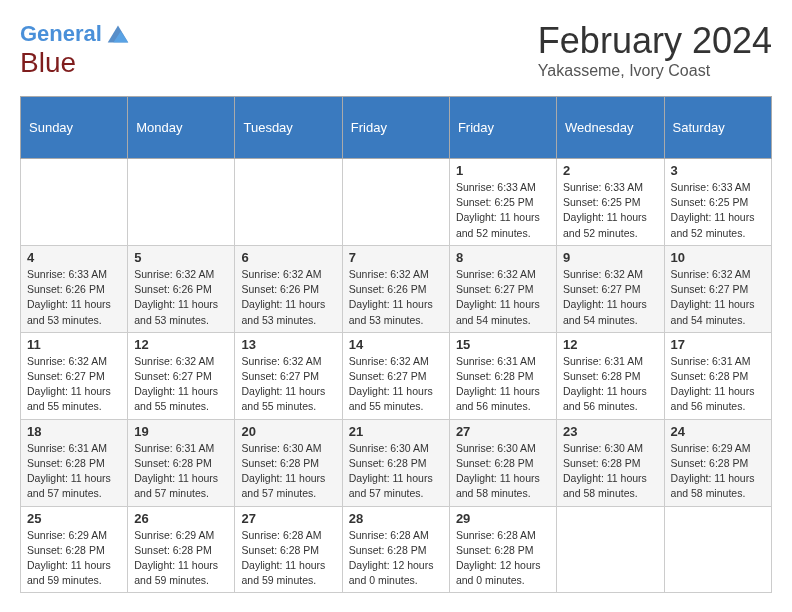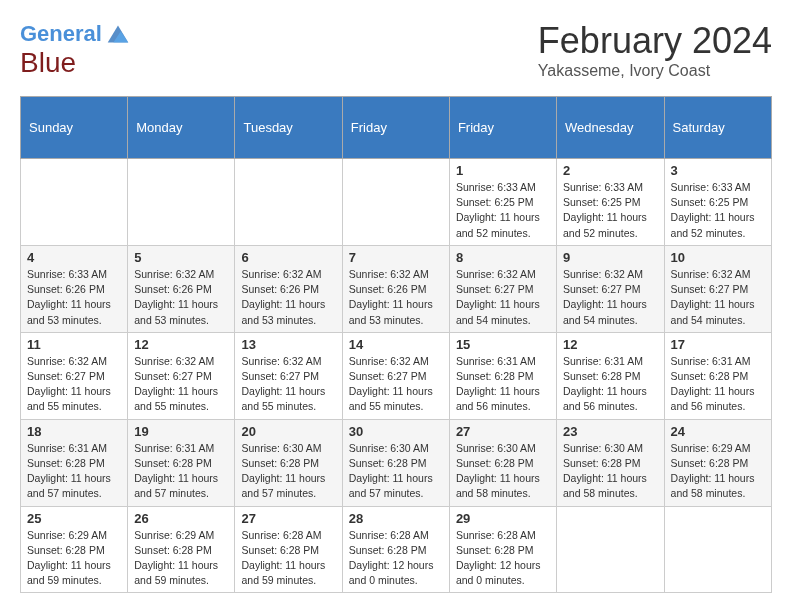--- a/index.html
+++ b/index.html
@@ -209,21 +209,21 @@
         </td>
         <td>
           <span class="day-number">19</span>
           <div class="day-info">Sunrise: 6:31 AM<br>Sunset: 6:28 PM<br>Daylight: 11 hours<br>and 57 minutes.</div>
         </td>
         <td>
           <span class="day-number">20</span>
           <div class="day-info">Sunrise: 6:30 AM<br>Sunset: 6:28 PM<br>Daylight: 11 hours<br>and 57 minutes.</div>
         </td>
         <td>
-          <span class="day-number">30</span>
+          <span class="day-number">21</span>
           <div class="day-info">Sunrise: 6:30 AM<br>Sunset: 6:28 PM<br>Daylight: 11 hours<br>and 57 minutes.</div>
         </td>
         <td>
           <span class="day-number">27</span>
           <div class="day-info">Sunrise: 6:30 AM<br>Sunset: 6:28 PM<br>Daylight: 11 hours<br>and 58 minutes.</div>
         </td>
         <td>
           <span class="day-number">23</span>
           <div class="day-info">Sunrise: 6:30 AM<br>Sunset: 6:28 PM<br>Daylight: 11 hours<br>and 58 minutes.</div>
         </td>

